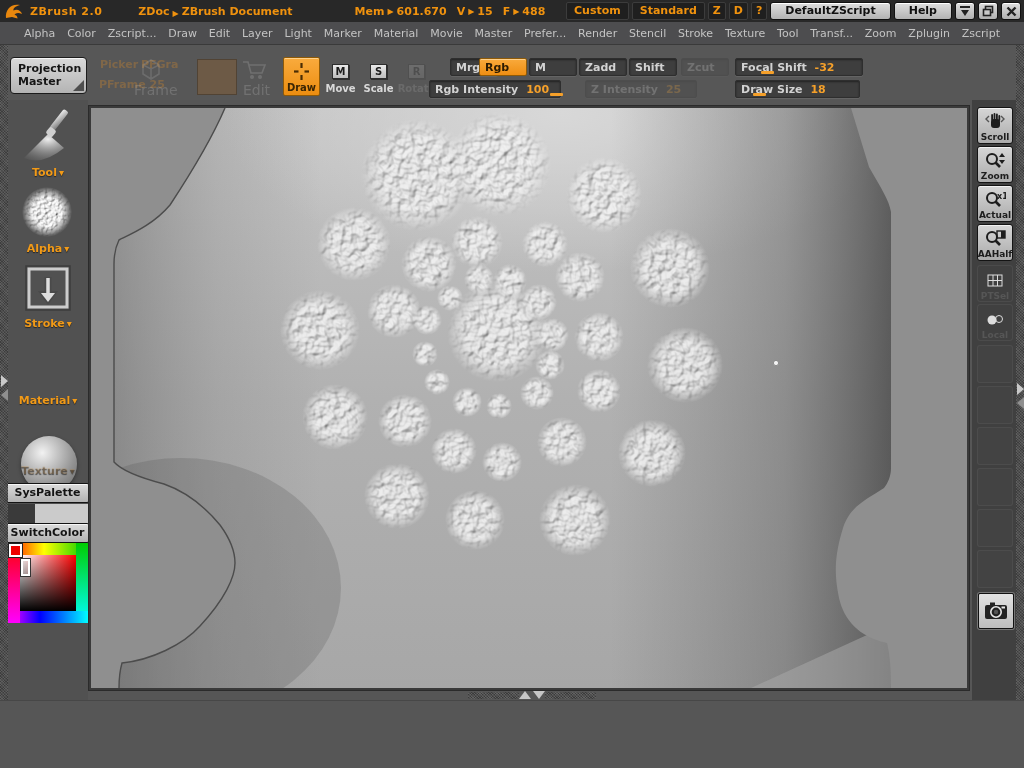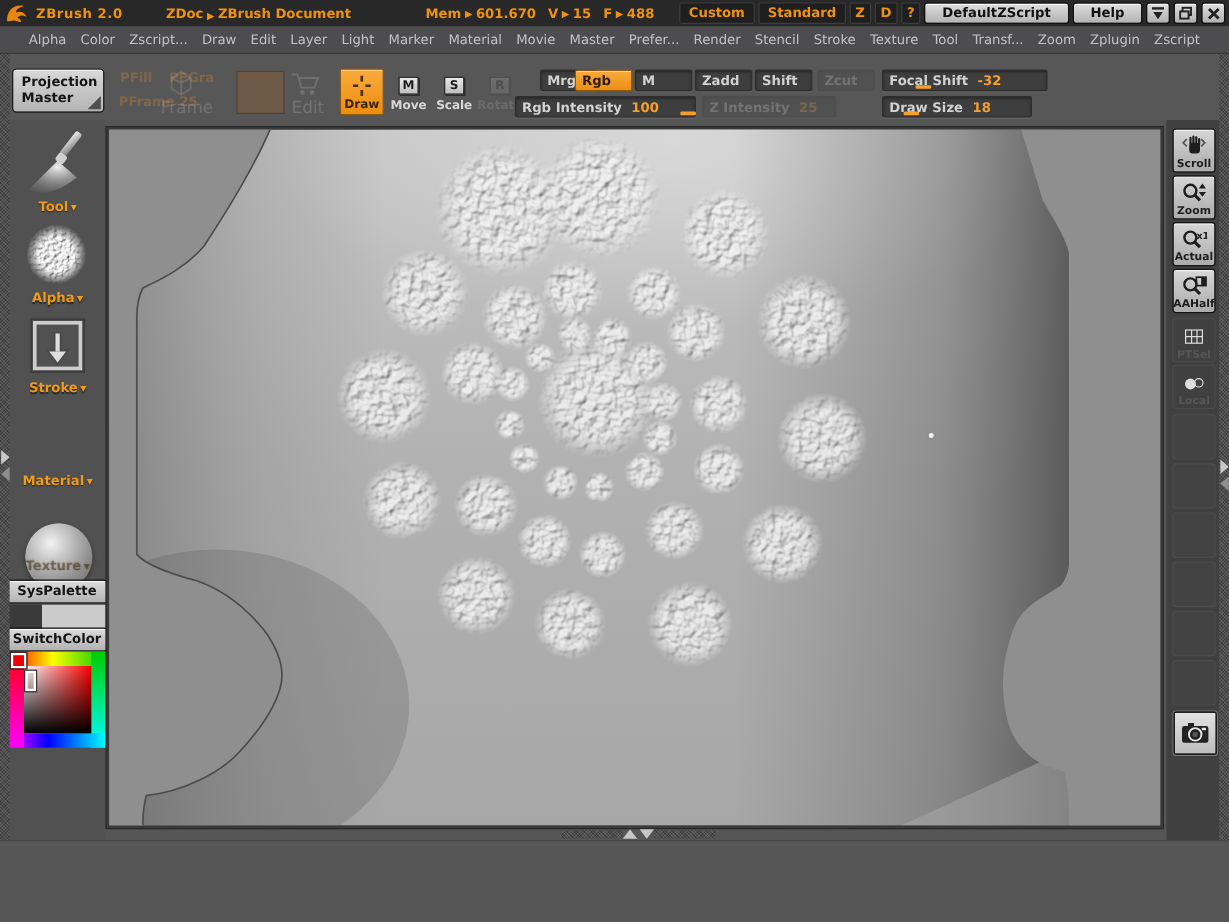--- a/index.html
+++ b/index.html
@@ -216,21 +216,21 @@
       <span class="menu-item">Zscript</span>
     </div>
 
   <div class="shelf">
     <div class="abs pm-btn">
       <div>Projection</div>
       <div>Master</div>
       <div class="pm-fold"></div>
     </div>
 
-    <span class="abs ghost-txt" style="left:100px;top:13px">PFill</span>
+    <span class="abs ghost-txt" style="left:100px;top:13px">Picker</span>
     <span class="abs ghost-txt" style="left:141px;top:13px">PFGra</span>
     <span class="abs ghost-txt" style="left:99px;top:33px">PFrame 25</span>
 
     <svg class="abs" style="left:138px;top:12px;opacity:.16" width="26" height="24" viewBox="0 0 26 24">
       <path d="M5 8 L13 3 L21 8 L21 17 L13 22 L5 17 Z M5 8 L13 12 L21 8 M13 12 L13 22" fill="none" stroke="#ddd" stroke-width="1.5"></path>
     </svg>
     <span class="abs ghost-gray" style="left:134px;top:37px">Frame</span>
 
     <div class="abs tex-swatch"></div>
 
@@ -265,27 +265,27 @@
       <span>Rotate</span>
     </div>
 
     <div class="abs darkbox" style="left:450px;width:48px">Mrgb</div>
     <div class="abs darkbox orangebox" style="left:479px;width:48px">Rgb</div>
     <div class="abs darkbox" style="left:529px;width:48px">M</div>
     <div class="abs darkbox" style="left:579px;width:48px">Zadd</div>
     <div class="abs darkbox" style="left:629px;width:48px">Shift</div>
     <div class="abs darkbox ghostbox" style="left:681px;width:48px">Zcut</div>
 
-    <div class="abs darkbox" style="left:735px;width:138px">
+    <div class="abs darkbox" style="left:735px;width:128px">
       <span>Focal Shift</span>
       <span class="val">-32</span>
       <span class="marker" style="left: 20%;"></span>
     </div>
 
-    <div class="abs darkbox row2" style="left:429px;width:151px">
+    <div class="abs darkbox row2" style="left:429px;width:132px">
       <span>Rgb Intensity</span>
       <span class="val">100</span>
       <span class="marker" style="left: 92%;"></span>
     </div>
     <div class="abs darkbox row2 ghostbox" style="left:585px;width:112px">
       <span>Z Intensity</span>
       <span class="val">25</span>
     </div>
     <div class="abs darkbox row2" style="left:735px;width:125px">
       <span>Draw Size</span>

